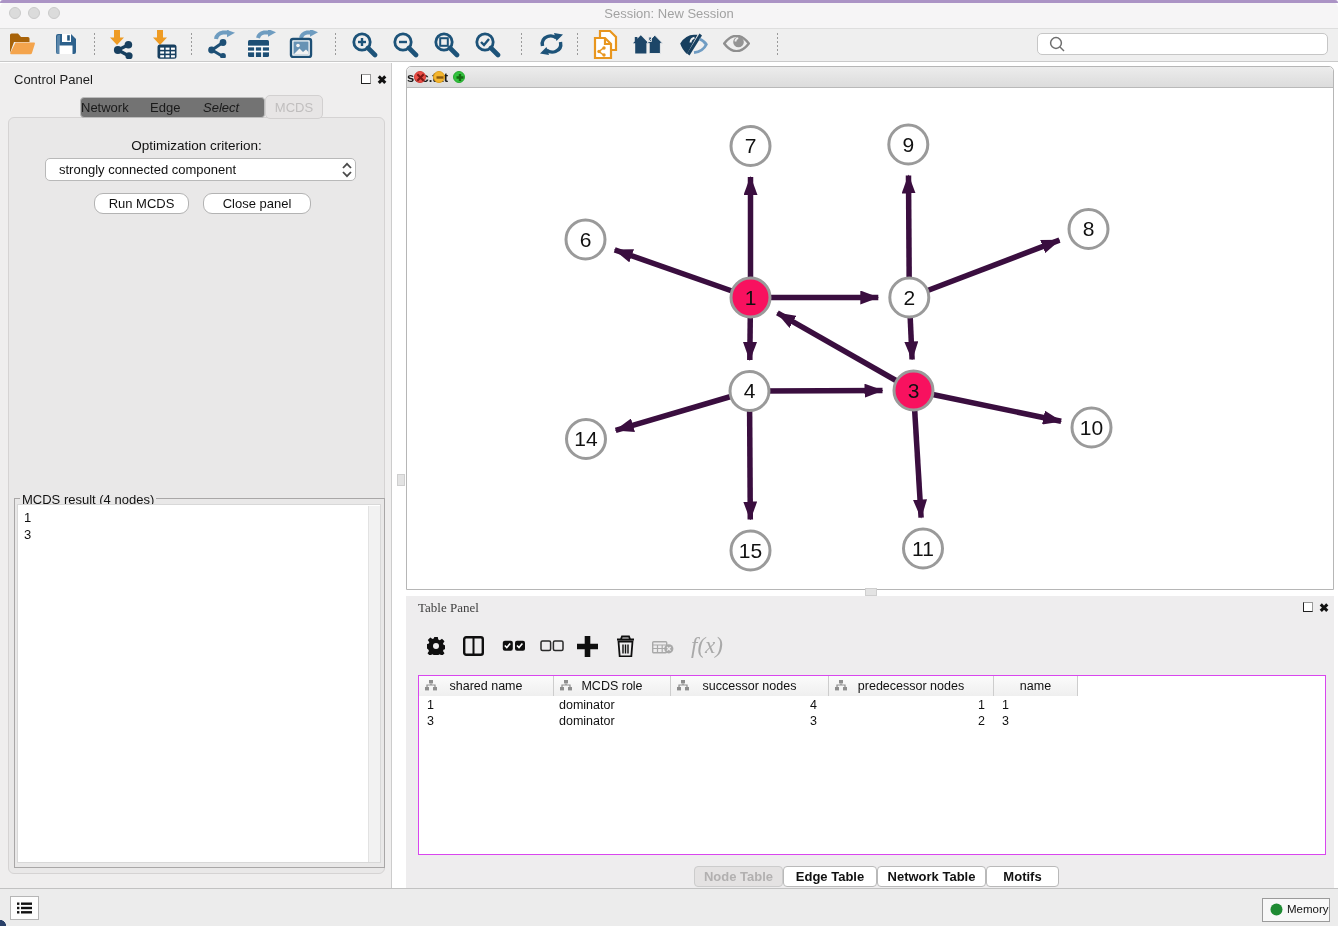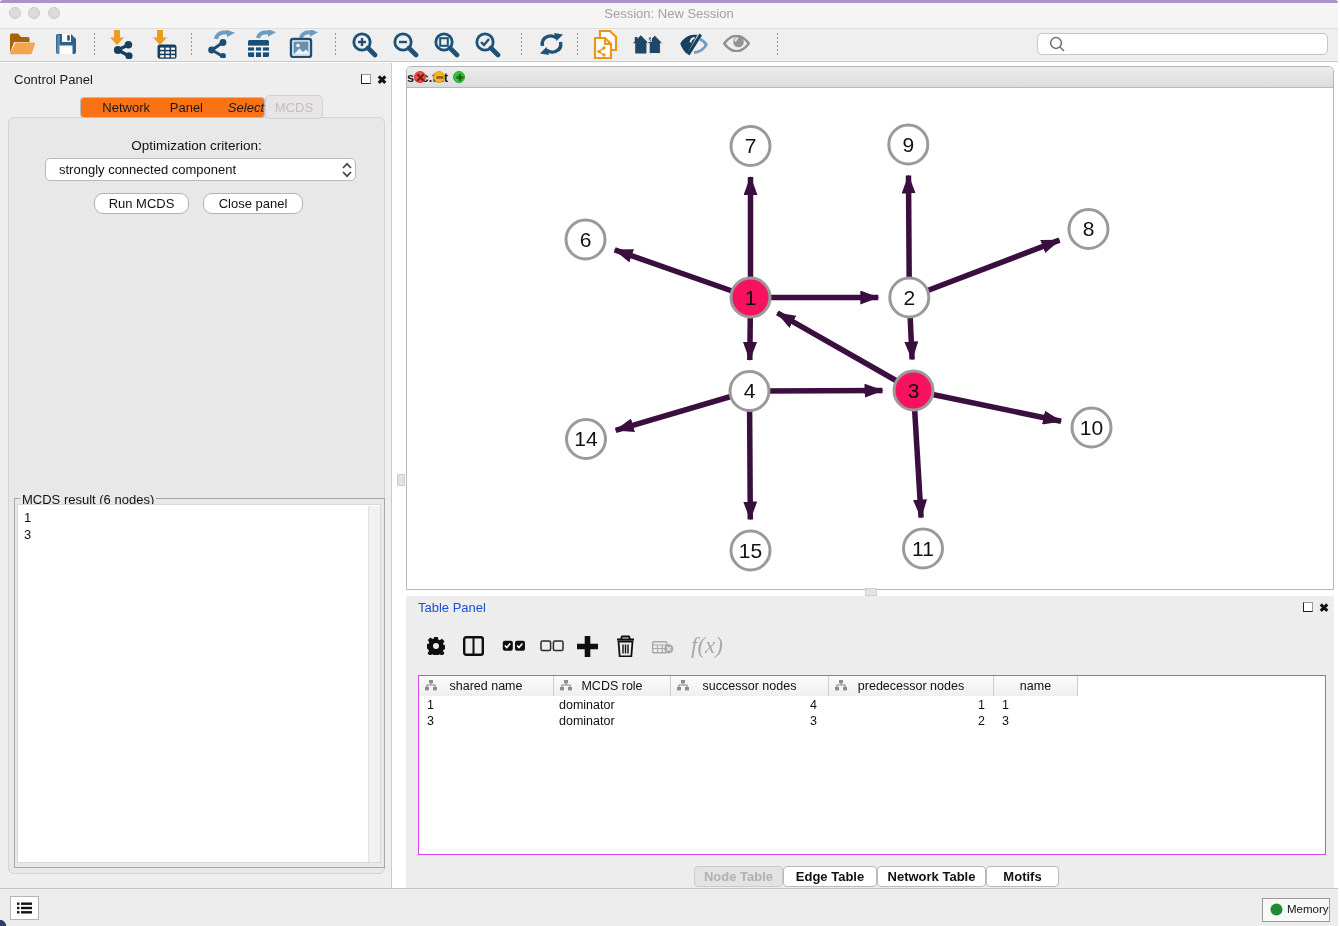--- a/index.html
+++ b/index.html
@@ -8,39 +8,39 @@
 #titlebar{left:0;top:2px;width:1338px;height:26px;background:#f6f5f6;border-radius:6px 6px 0 0;}
 .tlight{width:12px;height:12px;border-radius:50%;background:#dbdbdb;border:1px solid #cacaca;top:7px;box-sizing:border-box;}
 #wtitle{left:0;top:6px;width:1338px;text-align:center;font-size:13px;color:#a2a2a2;}
 #toolbar{left:0;top:28px;width:1338px;height:34px;background:#efefef;border-top:1px solid #dedede;border-bottom:1px solid #c9c9c9;box-sizing:border-box;}
 .sep{top:33px;width:1px;height:24px;background-image:linear-gradient(#9a9a9a 40%,transparent 40%);background-size:1px 4px;}
 .ticon{top:30px;}
 #cpanel{left:0;top:63px;width:392px;height:825px;background:#efeeee;border-right:1px solid #cccccc;box-sizing:border-box;}
 #cptitle{left:14px;top:72px;font-size:13px;color:#1c1c1c;}
 .fsq{width:10px;height:10px;border:1px solid #222;border-top-color:#999;border-right-color:#999;background:#fff;box-sizing:border-box;}
 .fx{font-size:12px;color:#111;font-weight:bold;}
-.cptab{top:97px;height:21px;box-sizing:border-box;border:1px solid #bcbcbc;background:#f97316;font-size:13px;color:#1a1a1a;text-align:right;line-height:20px;}
+.cptab{top:97px;height:21px;box-sizing:border-box;border:1px solid #bcbcbc;background:#737373;font-size:13px;color:#1a1a1a;text-align:left;line-height:20px;}
 #tabmcds{left:265px;top:95px;width:58px;height:24px;background:#e7e5e5;border:1px solid #d2d0d0;border-radius:5px;color:#c0bebe;line-height:23px;font-size:13px;text-align:center;box-sizing:border-box;}
 #cpcard{left:8px;top:117px;width:377px;height:757px;background:#e9e8e8;border:1px solid #d5d3d3;border-radius:6px;box-sizing:border-box;}
 #optlbl{left:8px;top:138px;width:377px;text-align:center;font-size:13.5px;color:#111;}
 #dropdown{left:45px;top:158px;width:311px;height:23px;background:#fff;border:1px solid #b9b9b9;border-radius:5px;box-sizing:border-box;}
 #ddtext{left:13px;top:3px;font-size:13px;color:#111;}
 .btn{top:193px;height:21px;background:#fff;border:1px solid #b3b3b3;border-radius:9px;box-sizing:border-box;font-size:13px;color:#111;text-align:center;line-height:19px;}
 #fieldset{left:14px;top:498px;width:371px;height:370px;border:1px solid #a9a7a7;box-sizing:border-box;}
 #fslegend{left:20px;top:492px;background:#e9e8e8;font-size:13px;color:#111;padding:0 2px;}
 #fswhite{left:17px;top:504px;width:364px;height:359px;background:#fff;border:1px solid #d8d8d8;box-sizing:border-box;}
 #fsscroll{left:350px;top:1px;width:11px;height:356px;background:#f2f2f2;border-left:1px solid #e2e2e2;}
 .fsline{left:6px;font-size:13px;color:#111;}
 #desktop{left:392px;top:63px;width:946px;height:825px;background:#fff;}
 #sccwin{left:406px;top:66px;width:928px;height:524px;border:1px solid #b6b6b6;border-radius:5px 5px 0 0;box-sizing:border-box;background:#fff;}
 #scctitle{left:0;top:0;width:926px;height:21px;background:linear-gradient(#ececec,#dcdcdc);border-bottom:1px solid #b9b9b9;border-radius:5px 5px 0 0;box-sizing:border-box;}
 #scclbl{width:912px;text-align:left;top:3px;font-size:13px;color:#1a1a1a;font-weight:bold;left:0;}
 .mlight{width:12px;height:12px;border-radius:50%;top:4px;box-sizing:border-box;}
 #tpanel{left:406px;top:596px;width:928px;height:292px;background:#eeedee;}
-#tptitle{left:12px;top:4px;font-size:13px;color:#1d4ed8;}
+#tptitle{left:12px;top:4px;font-size:13px;color:#404040;font-family:Liberation Serif, serif;}
 #ttable{left:418px;top:675px;width:908px;height:180px;background:#fff;border:1px solid #d946ef;box-sizing:border-box;}
 .th{top:0;height:20px;background:linear-gradient(#fbfbfb,#efefef);border-right:1px solid #cdcdcd;box-sizing:border-box;font-size:12.5px;color:#111;text-align:center;line-height:20px;}
 .td{font-size:12.5px;color:#111;height:16px;line-height:16px;}
 .btab{top:270px;height:21px;box-sizing:border-box;border:1px solid #b9b9b9;background:#fff;font-size:13px;font-weight:bold;color:#111;text-align:center;line-height:19px;border-radius:4px;}
 #statusbar{left:0;top:888px;width:1338px;height:38px;background:#ececec;border-top:1px solid #c2c2c2;box-sizing:border-box;}
 #listbtn{left:10px;top:7px;width:29px;height:24px;background:#fdfdfd;border:1px solid #b5b5b5;box-sizing:border-box;}
 #membtn{left:1262px;top:9px;width:68px;height:24px;background:#f8f8f8;border:1px solid #9b9b9b;box-sizing:border-box;font-size:11.5px;color:#111;}
 </style></head>
 <body>
 <div class="abs" id="titlebar"></div>
@@ -186,34 +186,34 @@
 <circle cx="7" cy="7" r="5.4" fill="none" stroke="#6e6e6e" stroke-width="1.5"></circle>
 <line x1="11" y1="11" x2="15" y2="15" stroke="#6e6e6e" stroke-width="1.5"></line>
 </svg>
 
 <div class="abs" id="cpanel"></div>
 <div class="abs" id="cptitle">Control Panel</div>
 <div class="abs fsq" style="left:361px;top:74px;"></div>
 <div class="abs fx" style="left:377px;top:73px;">✖</div>
 <div class="abs" id="cpcard"></div>
 <div class="abs cptab" style="left:80px;width:71px;border-radius:4px 0 0 4px;">Network</div>
-<div class="abs cptab" style="left:150px;width:54px;border-left:none;">Panel</div>
+<div class="abs cptab" style="left:150px;width:54px;border-left:none;">Edge</div>
 <div class="abs cptab" style="left:203px;width:62px;border-left:none;border-radius:0 4px 4px 0;font-style:italic;">Select</div>
 <div class="abs" id="tabmcds">MCDS</div>
 <div class="abs" id="optlbl">Optimization criterion:</div>
 <div class="abs" id="dropdown">
   <div class="abs" id="ddtext">strongly connected component</div>
   <svg class="abs" style="left:295px;top:3px" width="12" height="16" viewBox="0 0 12 16">
     <path d="M2 6 L6 1.8 L10 6 M2 10 L6 14.2 L10 10" fill="none" stroke="#4a4a4a" stroke-width="1.8"></path>
   </svg>
 </div>
 <div class="abs btn" style="left:94px;width:95px;">Run MCDS</div>
-<div class="abs btn" style="left:203px;width:100px;">Close panel</div>
+<div class="abs btn" style="left:203px;width:108px;">Close panel</div>
 <div class="abs" id="fieldset"></div>
-<div class="abs" id="fslegend">MCDS result (6 nodes)</div>
+<div class="abs" id="fslegend">MCDS result (4 nodes)</div>
 <div class="abs" id="fswhite">
   <div class="abs" id="fsscroll"></div>
   <div class="abs fsline" style="top:5px;">1</div>
   <div class="abs fsline" style="top:22px;">3</div>
 </div>
 
 <div class="abs" id="desktop"></div>
 <div class="abs" id="sccwin">
   <div class="abs" id="scctitle"></div>
   <div class="abs" id="scclbl">scc.txt</div>

